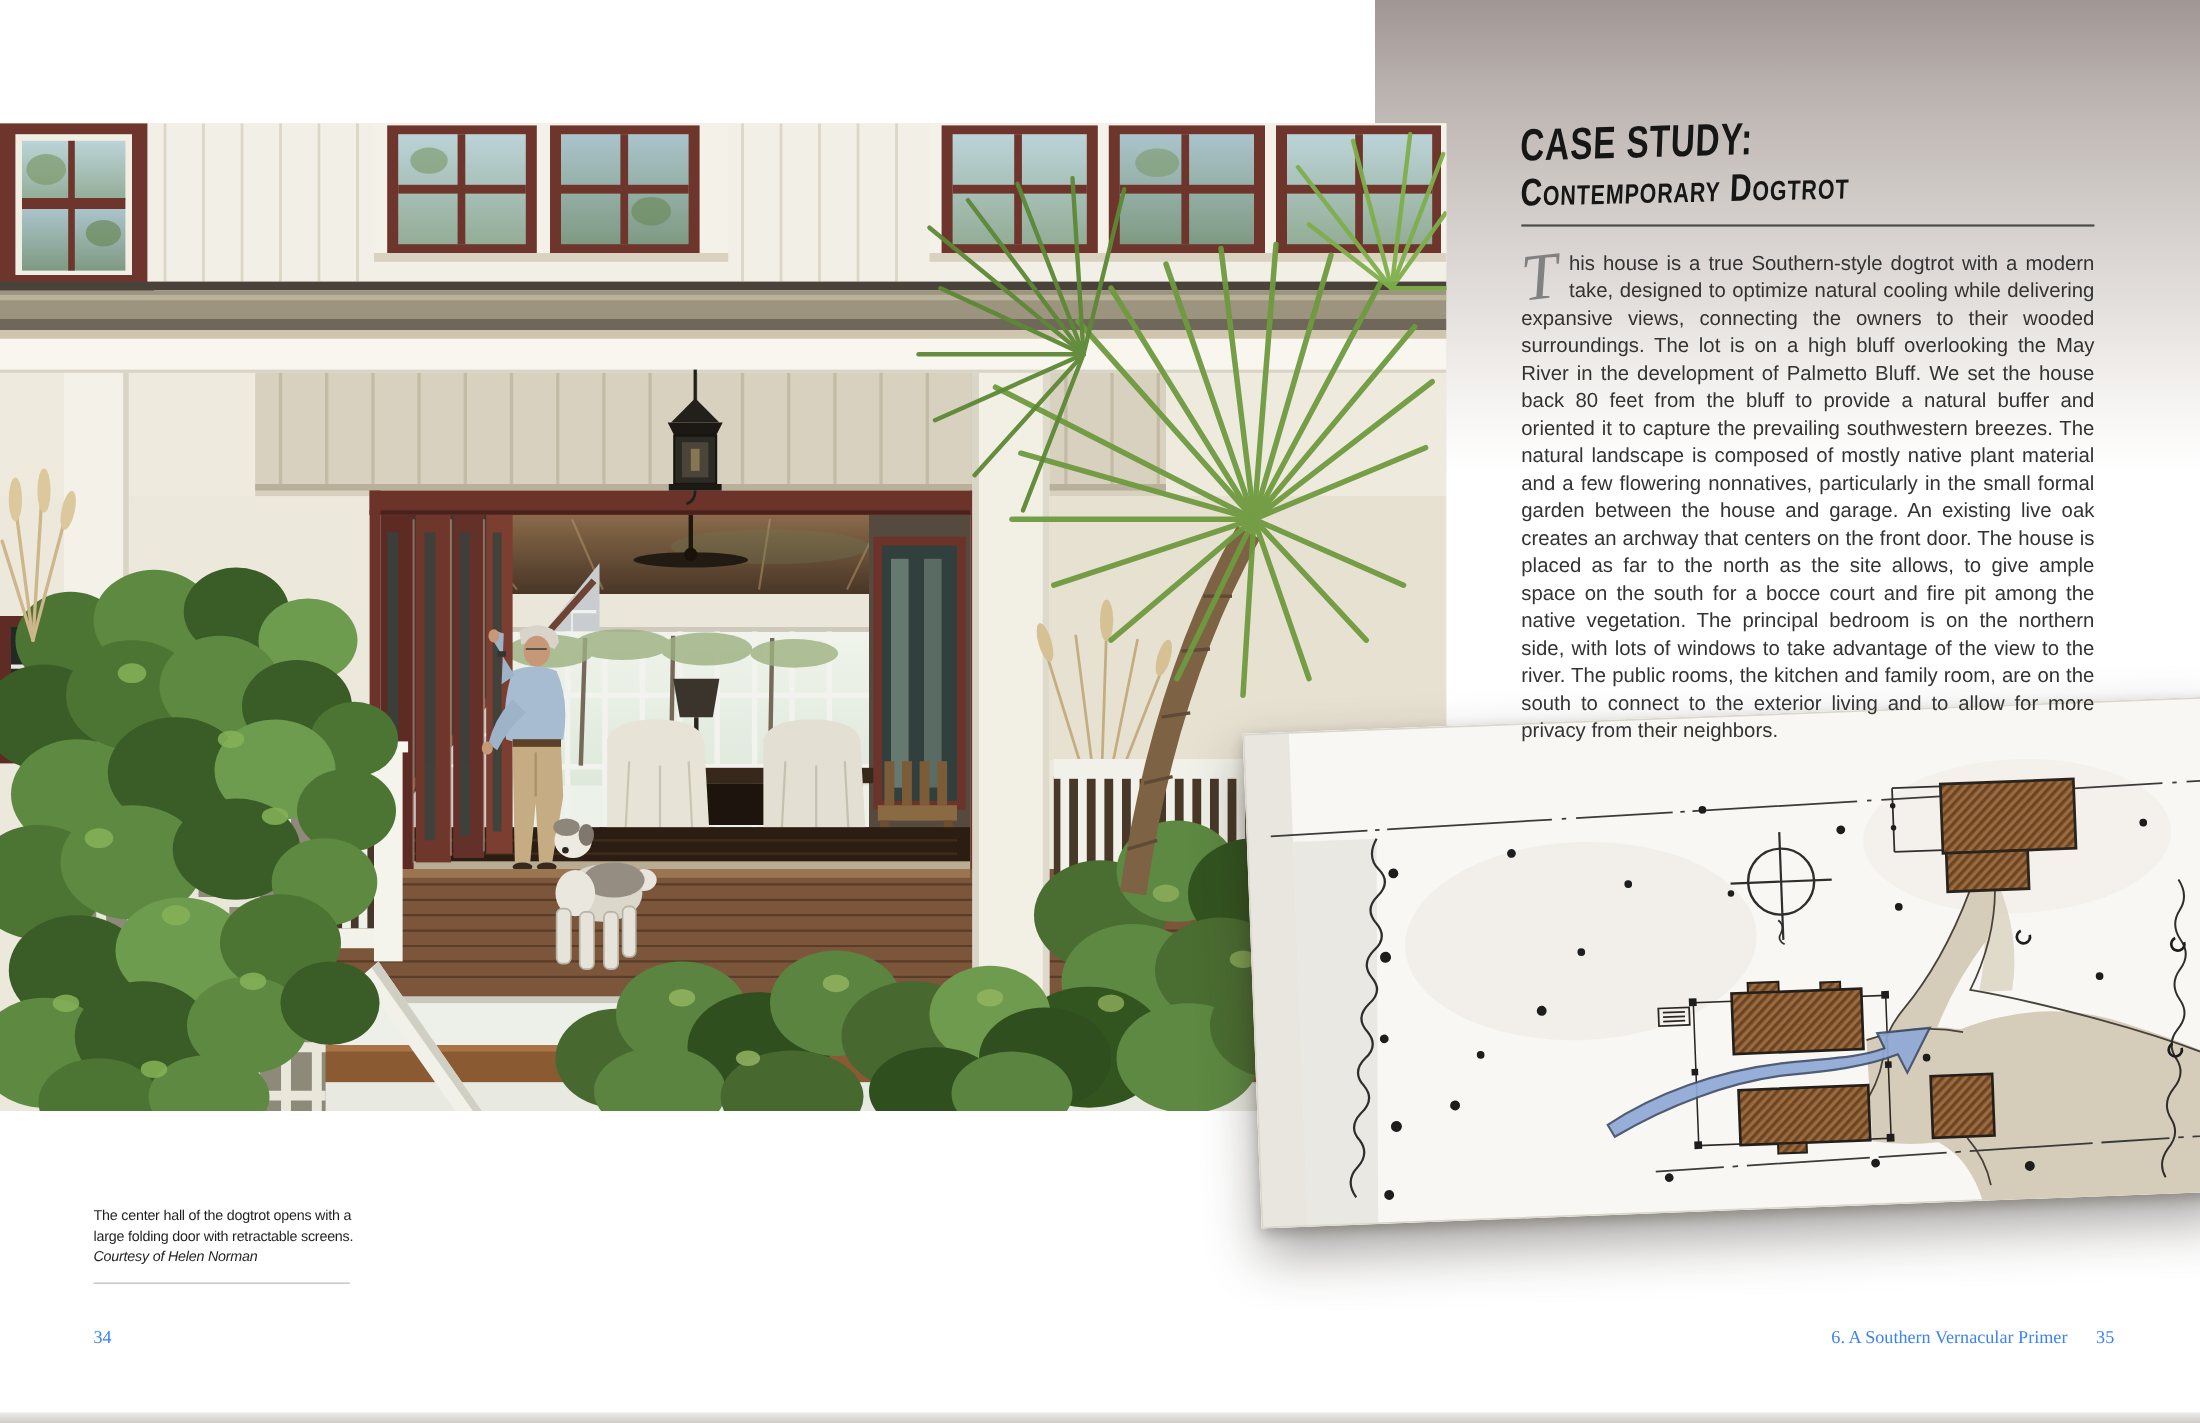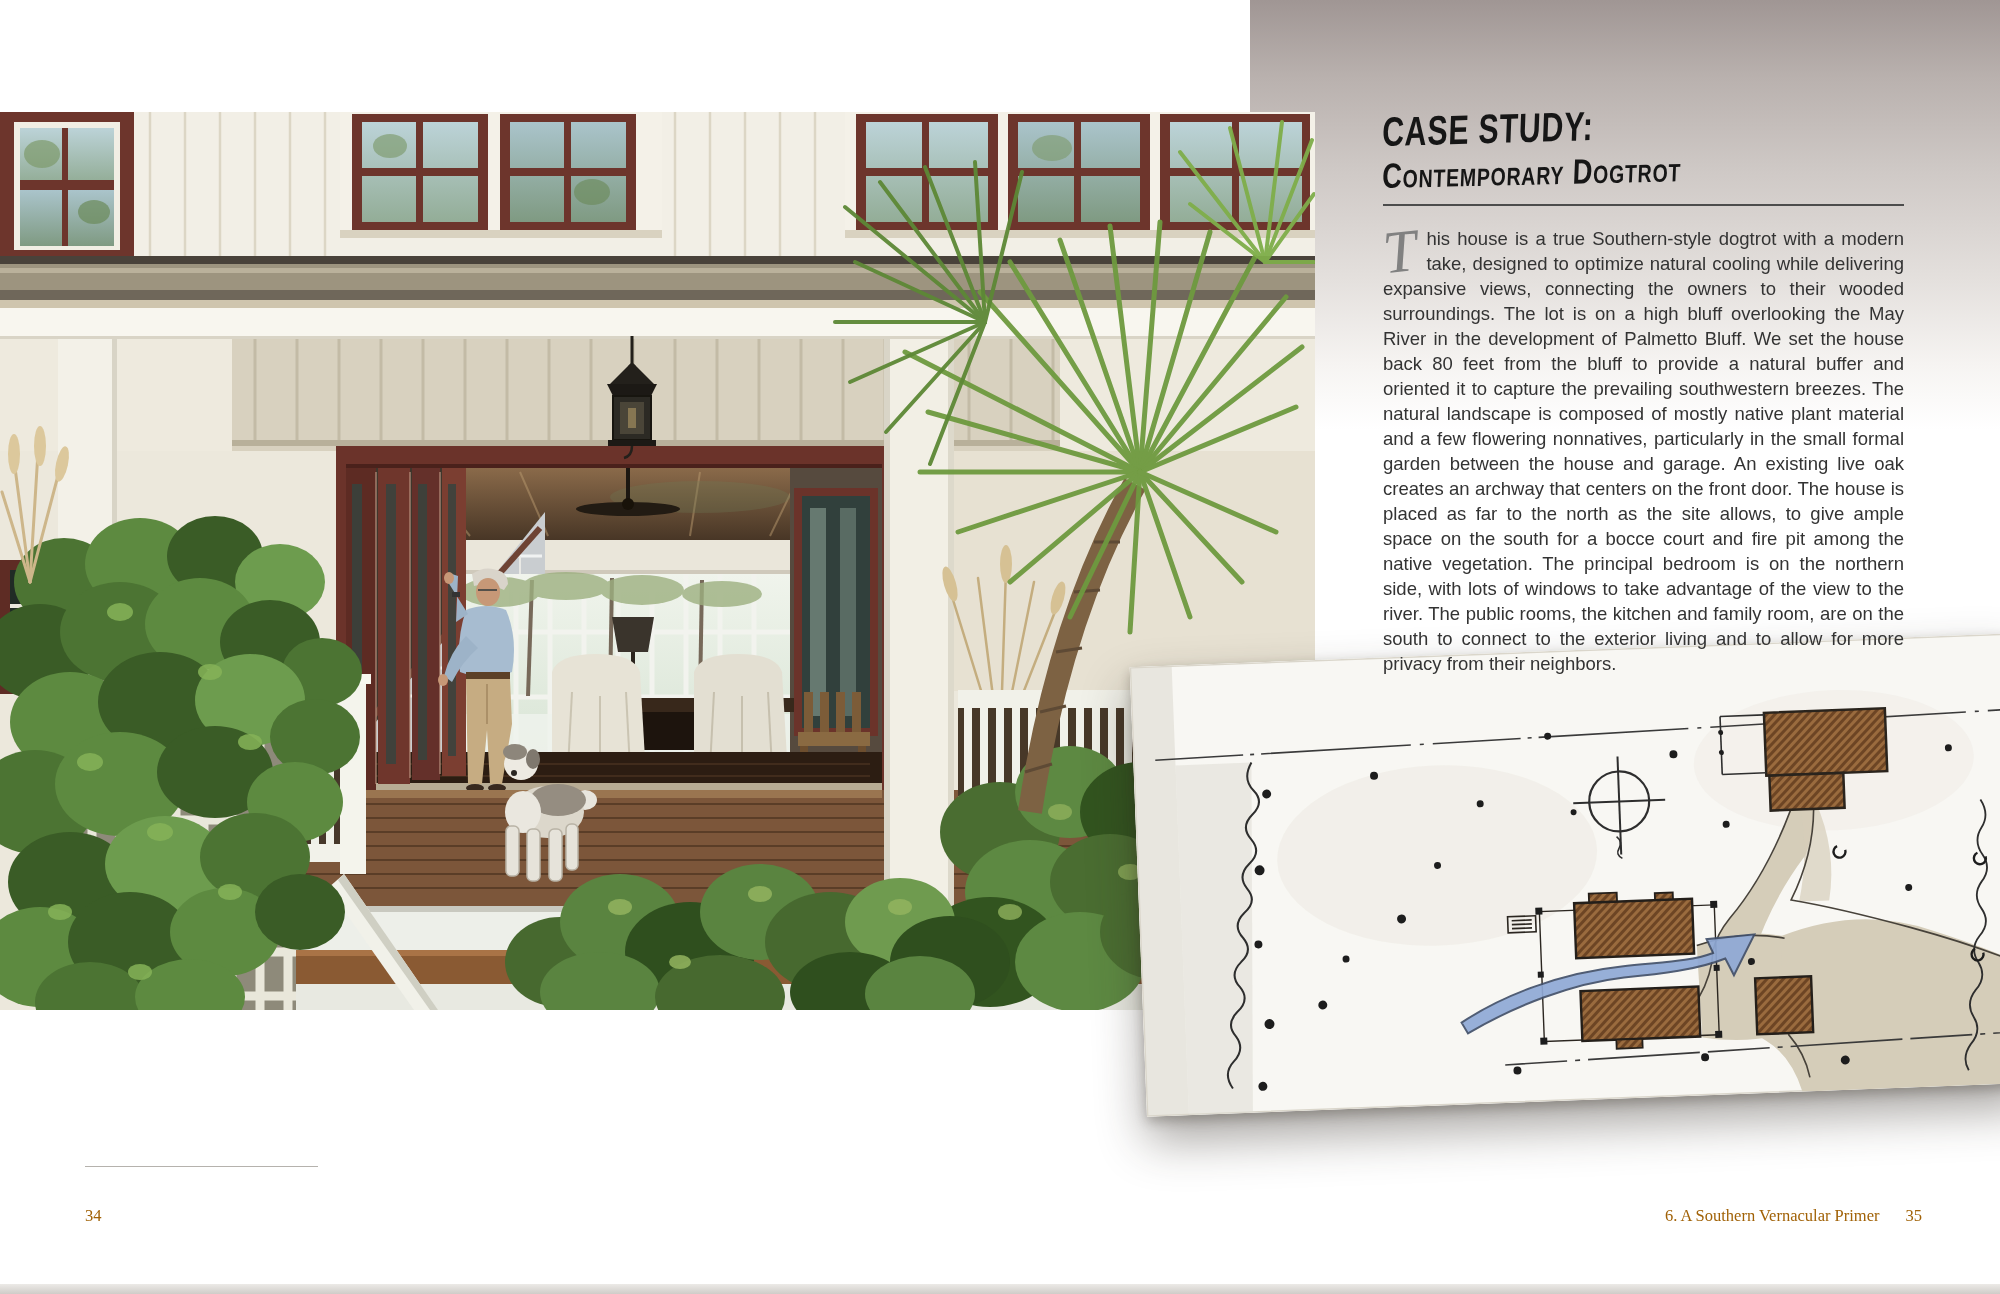--- a/index.html
+++ b/index.html
@@ -31,21 +31,21 @@
     text-align:justify;color:#333333;}
   #dropcap{float:left;font-family:"Liberation Serif",serif;font-style:italic;font-size:60px;
     line-height:46px;padding:2px 10px 0 0;color:#818181;transform:rotate(-6deg);}
 
   
   #caption{left:85px;top:1096px;width:255px;font-size:13px;line-height:18.5px;color:#1f1f1f;letter-spacing:-0.2px;}
   #caption .credit{font-style:italic;}
   #caption-rule{left:85px;top:1166px;width:233px;height:1px;background:#b5b2ad;}
 
   
-  .folio{font-family:"Liberation Serif",serif;font-size:16.5px;color:#a16207;}
+  .folio{font-family:"Liberation Serif",serif;font-size:16.5px;color:#3b82f6;}
   #folio-left{left:85px;top:1206px;}
   #folio-right{right:78px;top:1206px;text-align:right;}
   #folio-right .pn{margin-left:26px;}
 
   #bottom-edge{left:0;top:1284px;width:2000px;height:10px;
     background:linear-gradient(180deg,#eceae7,#cfccc8);}
 </style>
 </head>
 <body>
 
@@ -803,20 +803,24 @@
   <div id="case-heading" class="abs">
     <div class="hand1">CASE STUDY:</div>
     <div class="hand2">Contemporary Dogtrot</div>
   </div>
   <div id="heading-rule" class="abs"></div>
 
   <div id="article" class="abs">
     <span id="dropcap">T</span><span>his house is a true Southern-style dogtrot with a modern take, designed to optimize natural cooling while delivering expansive views, connecting the owners to their wooded surroundings. The lot is on a high bluff overlooking the May River in the development of Palmetto Bluff. We set the house back 80 feet from the bluff to provide a natural buffer and oriented it to capture the prevailing southwestern breezes. The natural landscape is composed of mostly native plant material and a few flowering nonnatives, particularly in the small formal garden between the house and garage. An existing live oak creates an archway that centers on the front door. The house is placed as far to the north as the site allows, to give ample space on the south for a bocce court and fire pit among the native vegetation. The principal bedroom is on the northern side, with lots of windows to take advantage of the view to the river. The public rooms, the kitchen and family room, are on the south to connect to the exterior living and to allow for more privacy from their neighbors.</span>
   </div>
 
+  <div id="caption" class="abs">
+    <span>The center hall of the dogtrot opens with a large folding door with retractable screens.</span><br>
+    <span class="credit">Courtesy of Helen Norman</span>
+  </div>
   <div id="caption-rule" class="abs"></div>
 
   <div id="folio-left" class="abs folio">34</div>
   <div id="folio-right" class="abs folio">
     <span>6. A Southern Vernacular Primer</span><span class="pn">35</span>
   </div>
 
   <div id="bottom-edge" class="abs"></div>
 </div>
 

